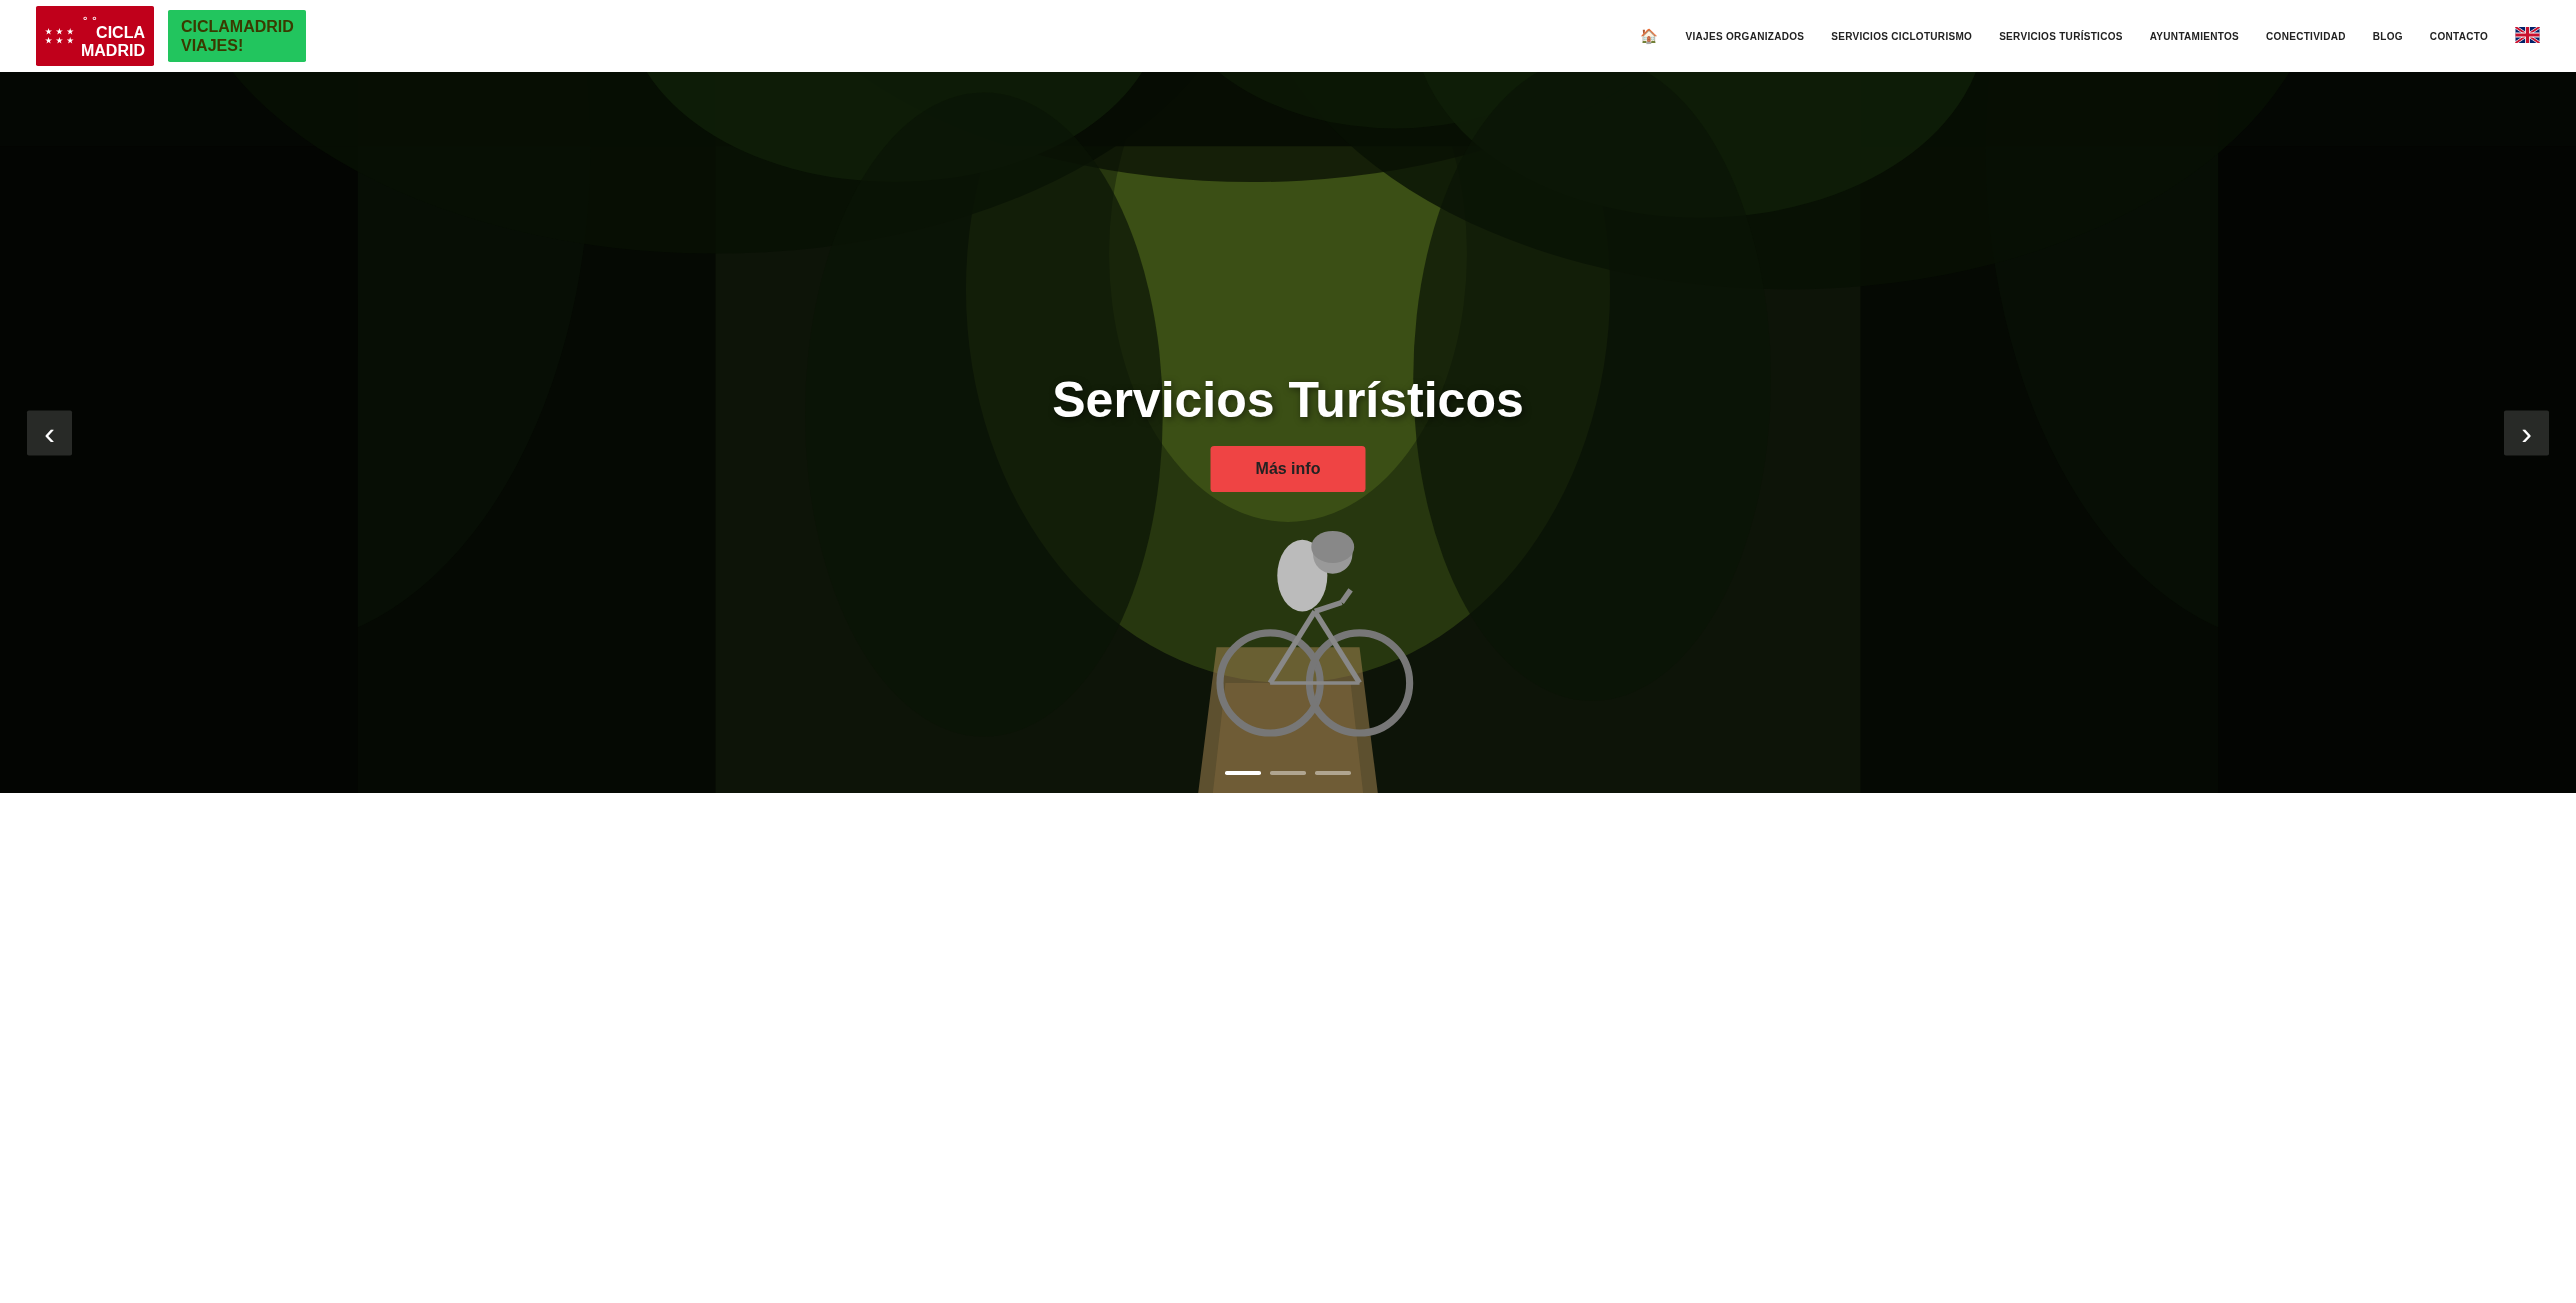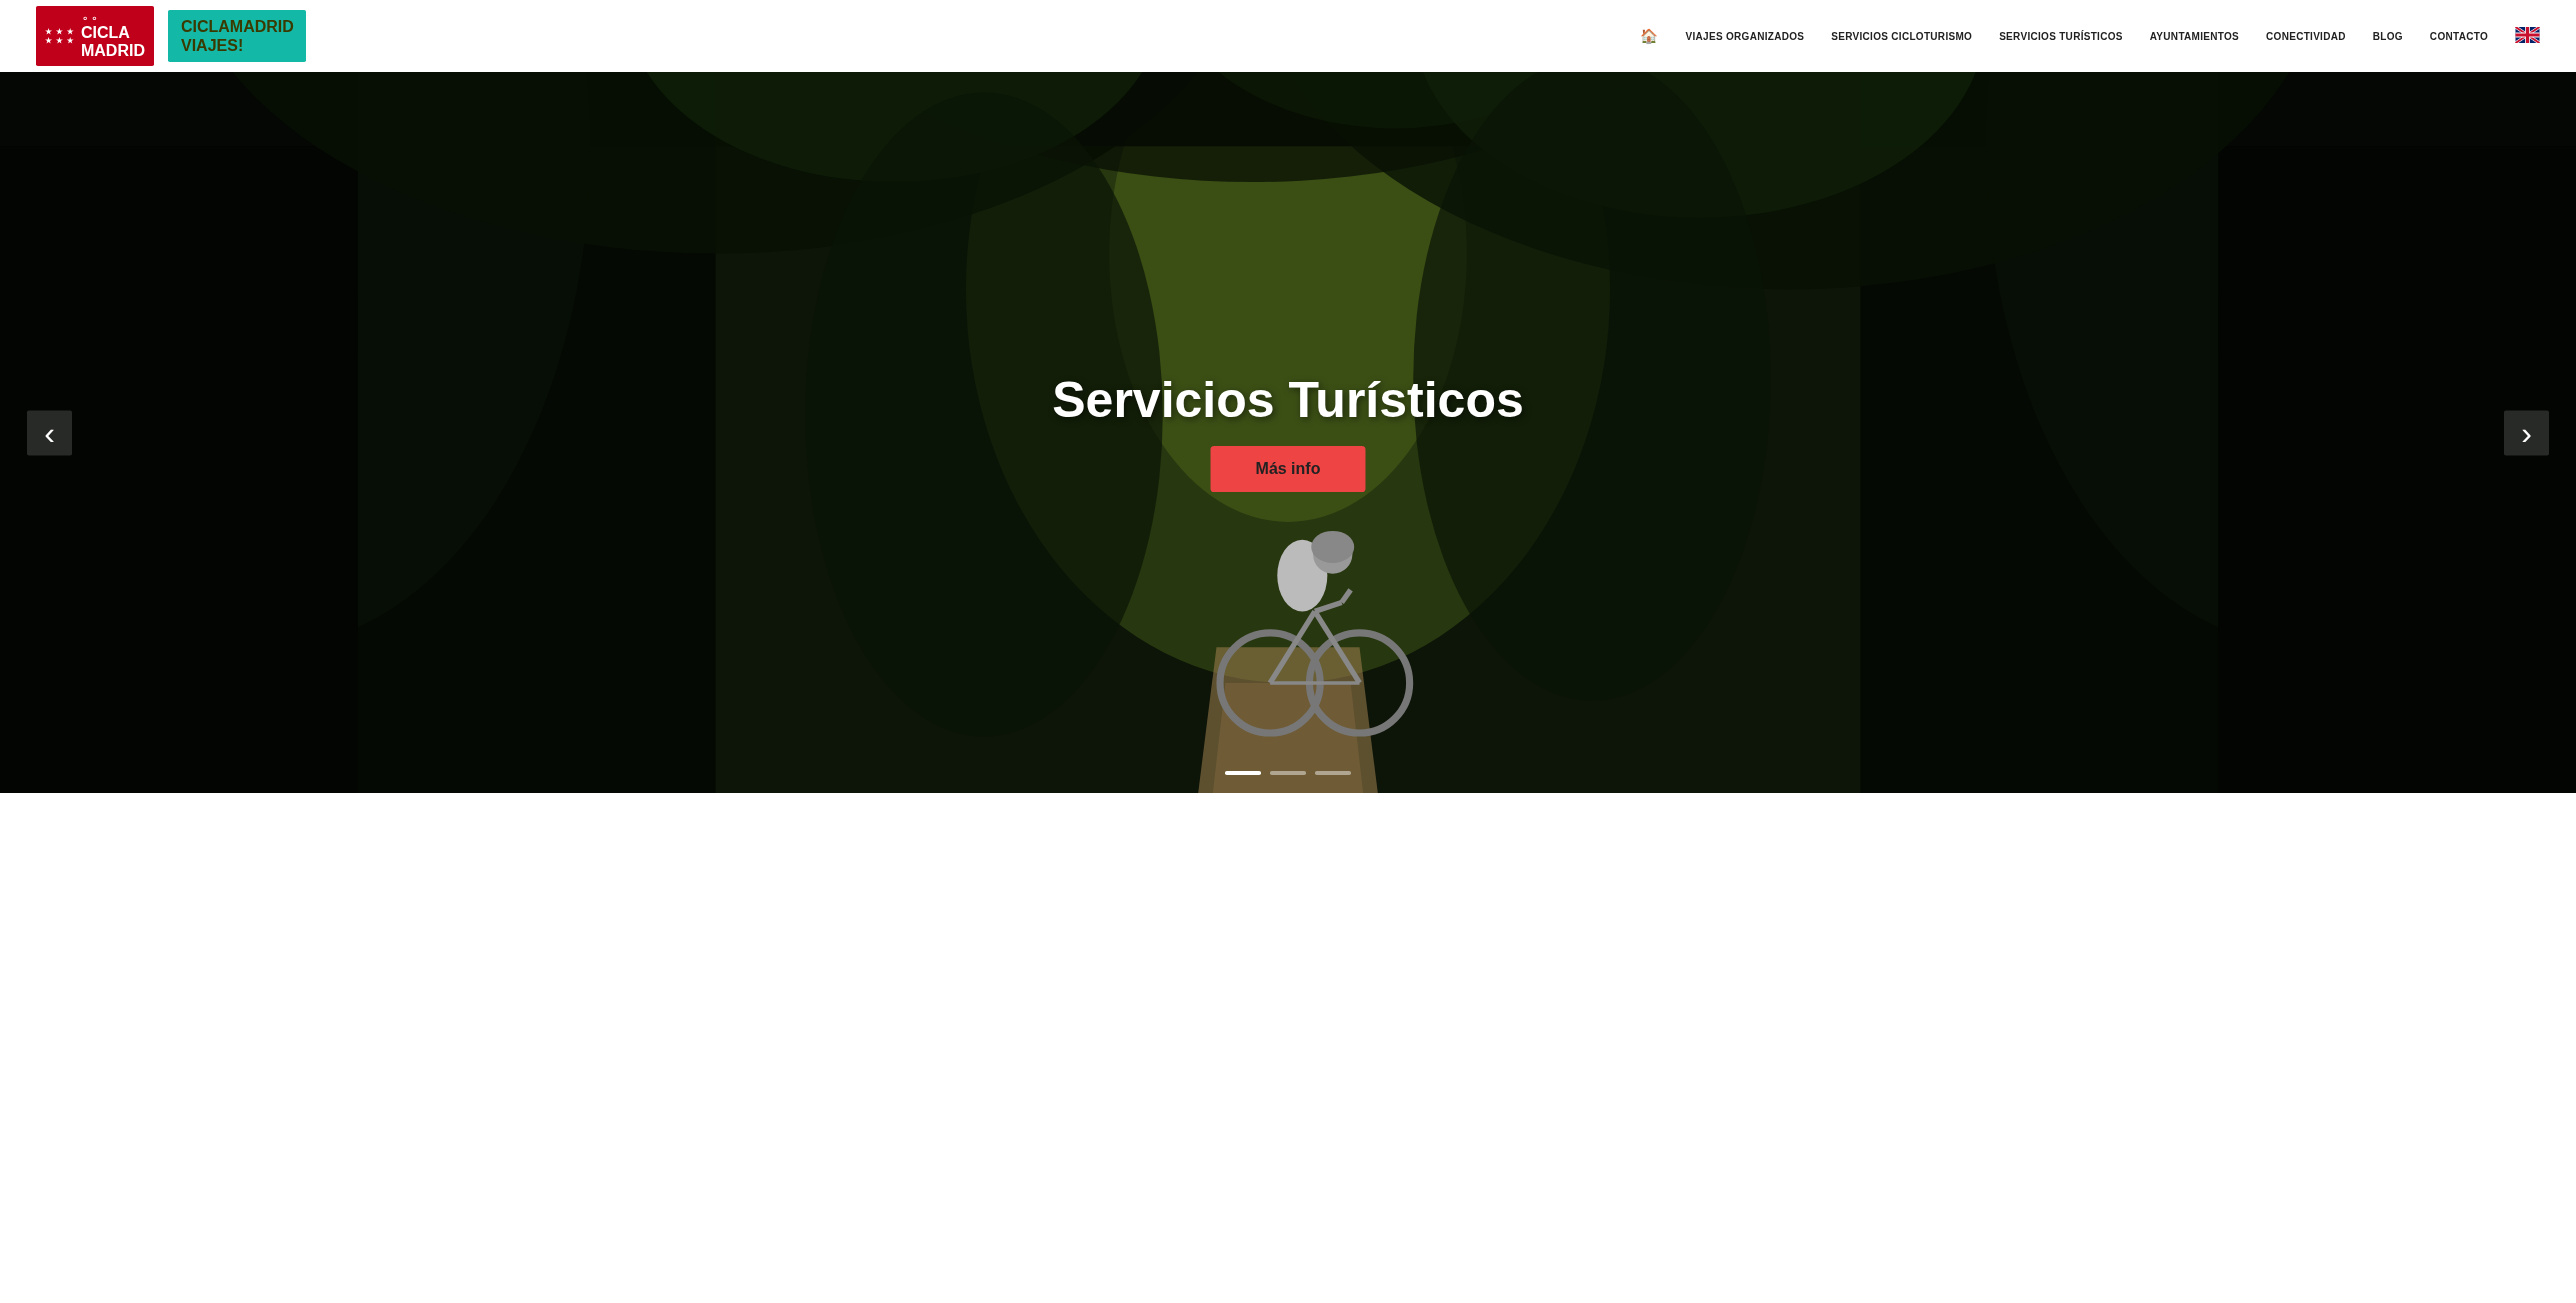--- a/index.html
+++ b/index.html
@@ -53,29 +53,30 @@
       background: #fff;
       clip-path: polygon(50% 0%, 61% 35%, 98% 35%, 68% 57%, 79% 91%, 50% 70%, 21% 91%, 32% 57%, 2% 35%, 39% 35%);
     }
 
     .logo-text-cicla {
       color: #fff;
       font-size: 16px;
       font-weight: bold;
       line-height: 1.1;
       font-family: Arial, sans-serif;
+      text-align: right;
     }
 
     .logo-ciclamadrid-text {
       display: flex;
       flex-direction: column;
     }
 
     .logo-conecta {
-      background: #14b8a6;
+      background: #22c55e;
       padding: 7.2px 12.6px;
       border-radius: 1.8px;
     }
 
     .logo-conecta-text {
       font-size: 16px;
       font-weight: bold;
       color: #3a3a00;
       line-height: 1.2;
       font-family: Arial, sans-serif;

